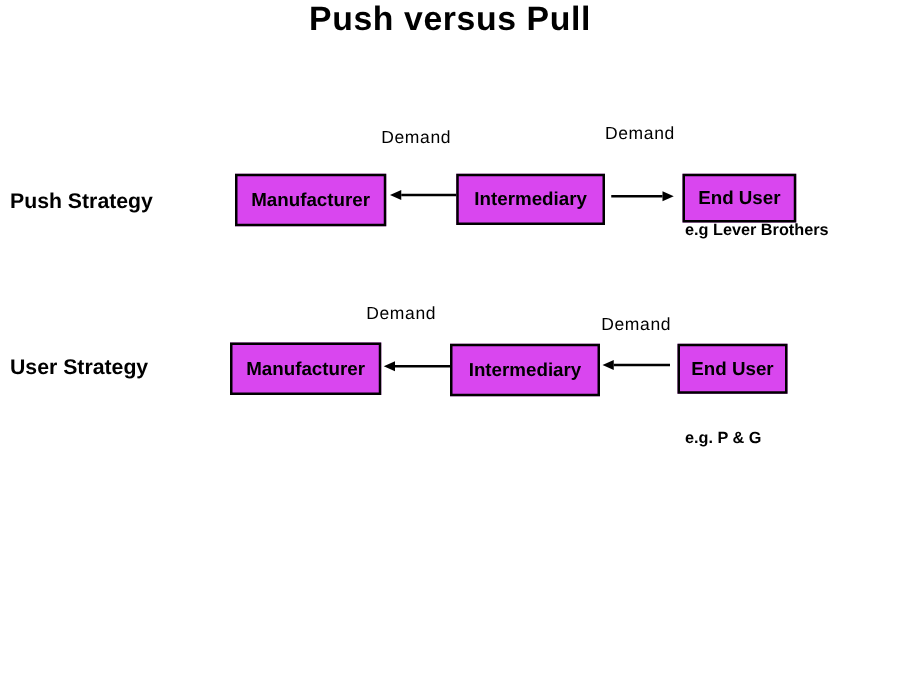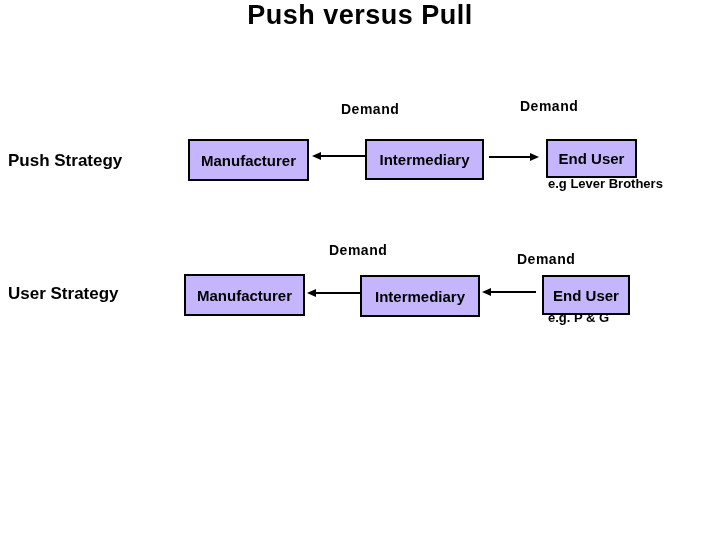--- a/index.html
+++ b/index.html
@@ -27,30 +27,29 @@
   }
   .strategy {
     position: absolute;
     font-size: 17px;
     font-weight: bold;
     white-space: nowrap;
   }
   .demand {
     position: absolute;
     font-size: 14px;
-    font-weight: bold;
+    font-weight: normal;
     letter-spacing: 0.5px;
     white-space: nowrap;
-    margin-left: 36px;
   }
   .box {
     position: absolute;
     box-sizing: border-box;
     border: 2px solid #000000;
-    background: #c4b5fd;
+    background: #d946ef;
     font-size: 15px;
     font-weight: bold;
     text-align: center;
     display: flex;
     align-items: center;
     justify-content: center;
     white-space: nowrap;
   }
   .example {
     position: absolute;
@@ -95,21 +94,21 @@
 
   
   .d-pull-1 { left: 293px; top: 242px; }
   .d-pull-2 { left: 481px; top: 251px; }
   .s-pull   { left: 8px;   top: 284px; }
   .b-pull-man { left: 184px; top: 274px; width: 121px; height: 42px; }
   .b-pull-int { left: 360px; top: 275px; width: 120px; height: 42px; }
   .b-pull-end { left: 542px; top: 275px; width: 88px;  height: 40px; }
   .a-pull-left1 { left: 307px; top: 288px; width: 53px; }
   .a-pull-left2 { left: 482px; top: 287px; width: 54px; }
-  .e-pull { left: 548px; top: 310px; }
+  .e-pull { left: 548px; top: 342px; }
 </style>
 </head>
 <body>
 
 <div class="slide">
 
   <h1 class="title">Push versus Pull</h1>
 
   <div class="demand d-push-1">Demand</div>
   <div class="demand d-push-2">Demand</div>

